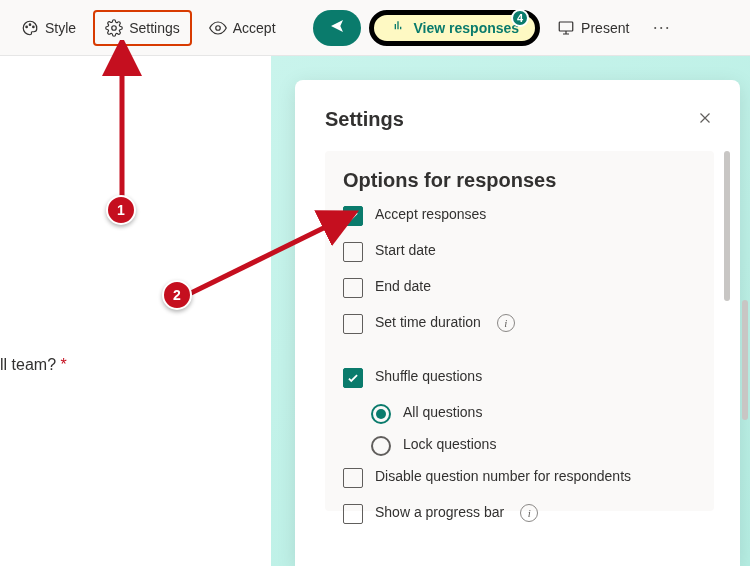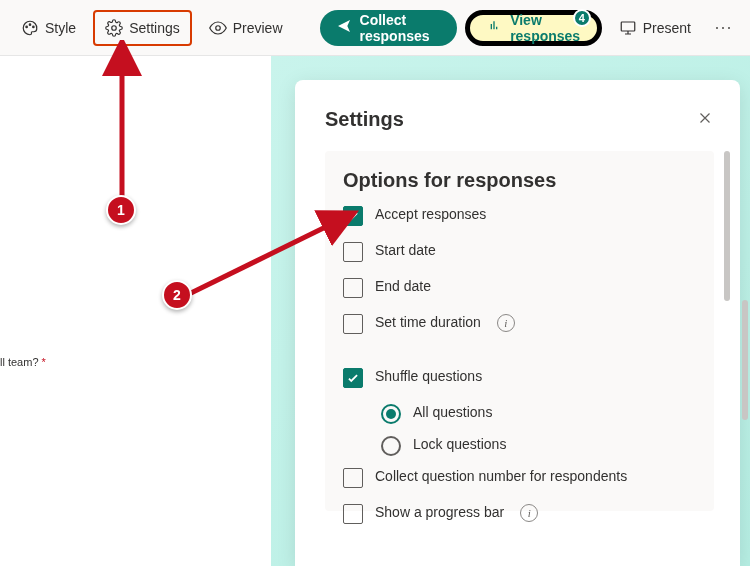--- a/index.html
+++ b/index.html
@@ -37,21 +37,21 @@
       border: 2px solid #fff; font-weight: 600;
     }
     .more { font-size: 18px; padding: 0 6px; cursor: pointer; color: #605e5c; }
     .content {
       position: absolute; top: 56px; left: 0; right: 0; bottom: 0;
       display: flex;
     }
     .left-strip {
       flex: 0 0 271px; background: #fff; padding: 28px 8px; font-size: 15px; color: #323130;
     }
-    .left-text { position: absolute; top: 300px; left: 0; font-size: 11px; }
+    .left-text { position: absolute; top: 300px; left: 0; font-size: 16px; }
     .req { color: #c50f1f; }
     .panel-wrap {
       flex: 1; background: linear-gradient(135deg, #c9f4ec 0%, #b6eee3 100%);
       position: relative;
     }
     .panel {
       position: absolute; top: 24px; left: 24px; right: 10px; bottom: 0;
       background: #fff; border-radius: 8px 8px 0 0;
       box-shadow: 0 4px 20px rgba(0,0,0,.1);
       padding: 28px 26px 0 30px;
@@ -60,21 +60,21 @@
     .panel-title { font-size: 20px; font-weight: 600; color: #323130; }
     .close { cursor: pointer; color: #605e5c; }
     .panel-body {
       background: #faf9f8; border-radius: 4px; padding: 18px 18px 0 18px;
       height: 360px; position: relative;
     }
     .panel-scroll { position: absolute; right: -16px; top: 0; width: 6px; height: 150px; background: #c8c6c4; border-radius: 3px; }
     .page-scroll { position: absolute; right: 2px; top: 300px; width: 6px; height: 120px; background: #c8c6c4; border-radius: 3px; }
     .section-title { font-size: 20px; font-weight: 600; margin-bottom: 14px; color: #323130; }
     .opt { display: flex; align-items: flex-start; gap: 12px; margin-bottom: 16px; font-size: 14px; color: #323130; }
-    .opt.indent { margin-left: 38px; margin-bottom: 12px; }
+    .opt.indent { margin-left: 28px; margin-bottom: 12px; }
     .cb {
       width: 20px; height: 20px; border: 1px solid #605e5c; border-radius: 2px;
       display: inline-flex; align-items: center; justify-content: center; cursor: pointer;
       flex-shrink: 0;
     }
     .cb.checked { background: #0a7b6c; border-color: #0a7b6c; }
     .cb.checked svg { display: block; }
     .cb svg { display: none; }
     .radio {
       width: 20px; height: 20px; border: 2px solid #605e5c; border-radius: 50%;
@@ -124,30 +124,29 @@
     </span>
     <span>Settings</span>
   </div>
   <div class="tb-btn">
     <span class="icn">
       <svg width="18" height="18" viewBox="0 0 24 24" fill="none" stroke="#323130" stroke-width="1.6">
           <path d="M1 12s4-8 11-8 11 8 11 8-4 8-11 8-11-8-11-8z"></path>
           <circle cx="12" cy="12" r="3"></circle>
         </svg>
     </span>
-    <span>Preview</span>
+    <span>Accept</span>
   </div>
   <div style="flex:0 0 12px"></div>
   <div class="pill solid">
     <span>
       <svg width="16" height="16" viewBox="0 0 24 24" fill="#fff">
           <path d="M3 12l18-9-4 9 4 9z"></path>
         </svg>
     </span>
-    <span>Collect responses</span>
   </div>
   <div class="pill outline">
     <span>
       <svg width="16" height="16" viewBox="0 0 24 24" fill="none" stroke="#0a7b6c" stroke-width="2">
           <path d="M8 17V9M12 17V5M16 17v-4"></path>
         </svg>
     </span>
     <span>View responses</span>
     <span class="badge">4</span>
   </div>
@@ -222,21 +221,21 @@
         <div class="opt indent">
           <span class="radio on"></span>
           <span>All questions</span>
         </div>
         <div class="opt indent">
           <span class="radio"></span>
           <span>Lock questions</span>
         </div>
         <div class="opt">
           <span class="cb"></span>
-          <span>Collect question number for respondents</span>
+          <span>Disable question number for respondents</span>
         </div>
         <div class="opt">
           <span class="cb"></span>
           <span>Show a progress bar</span>
           <span class="info">i</span>
         </div>
 
         <div class="panel-scroll"></div>
       </div>
     </div>

